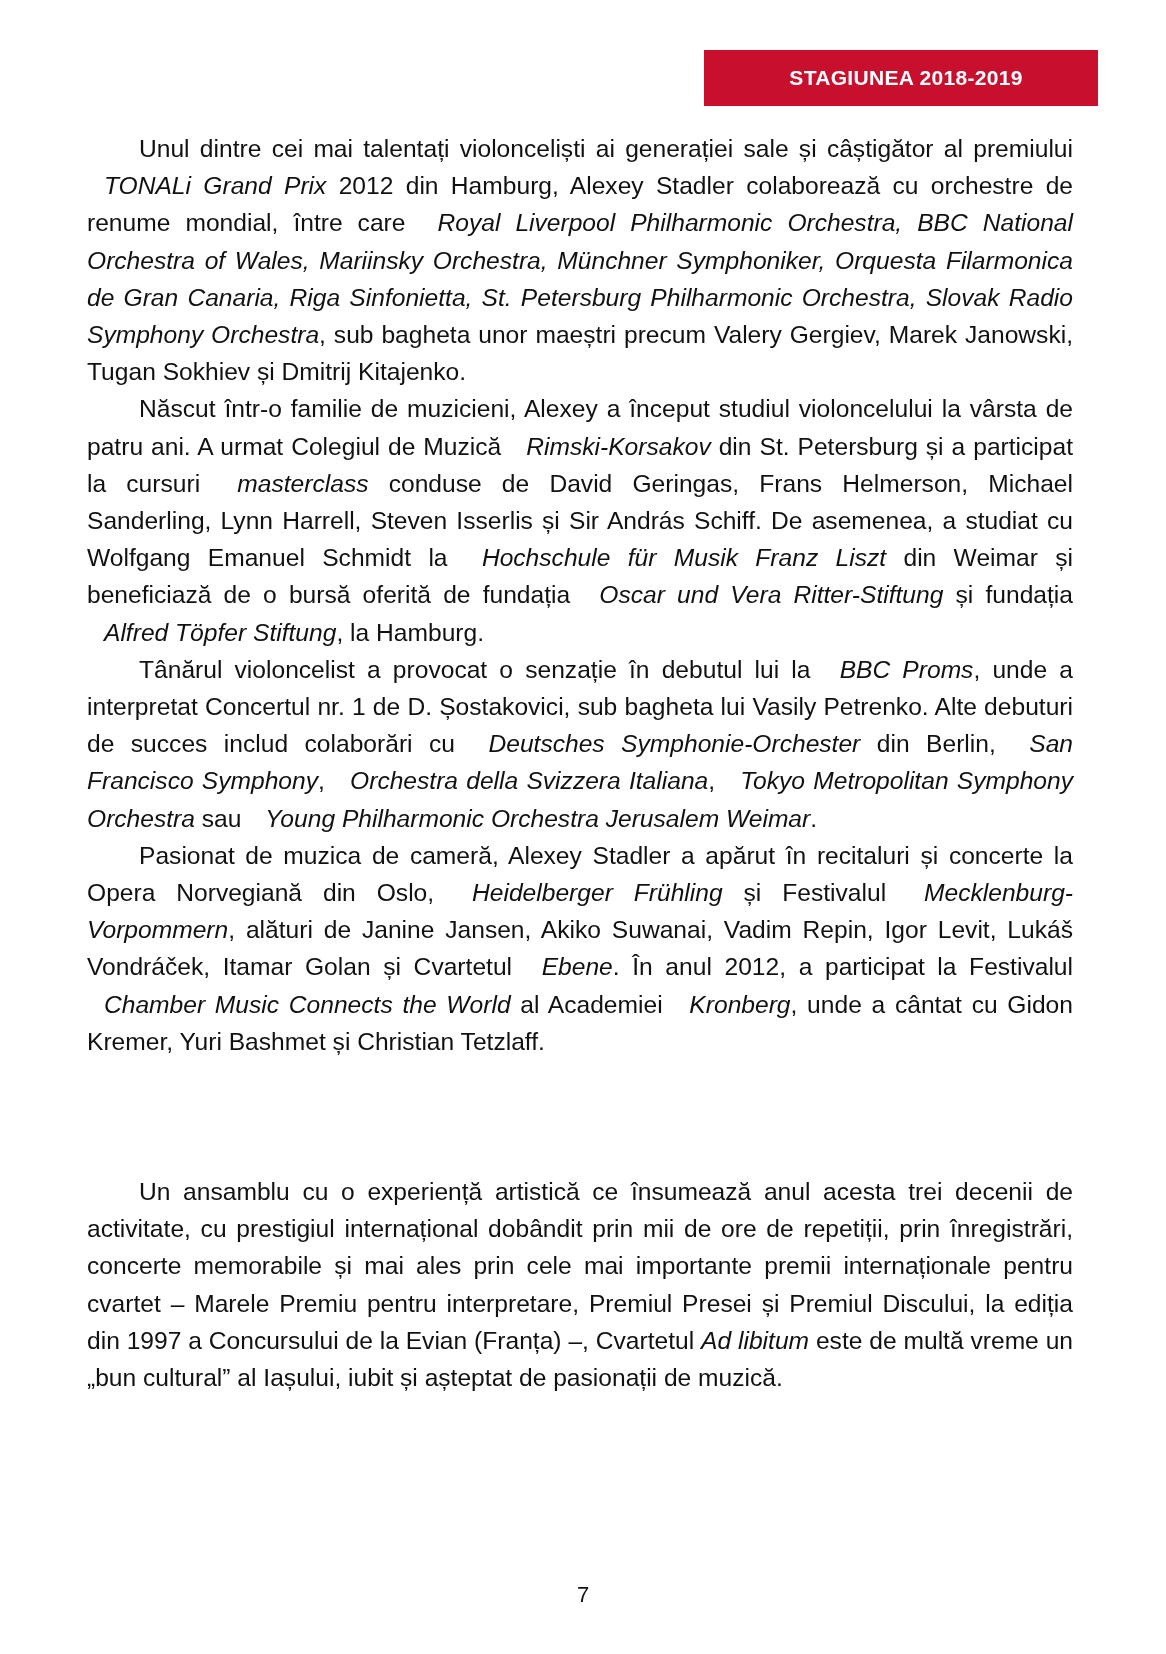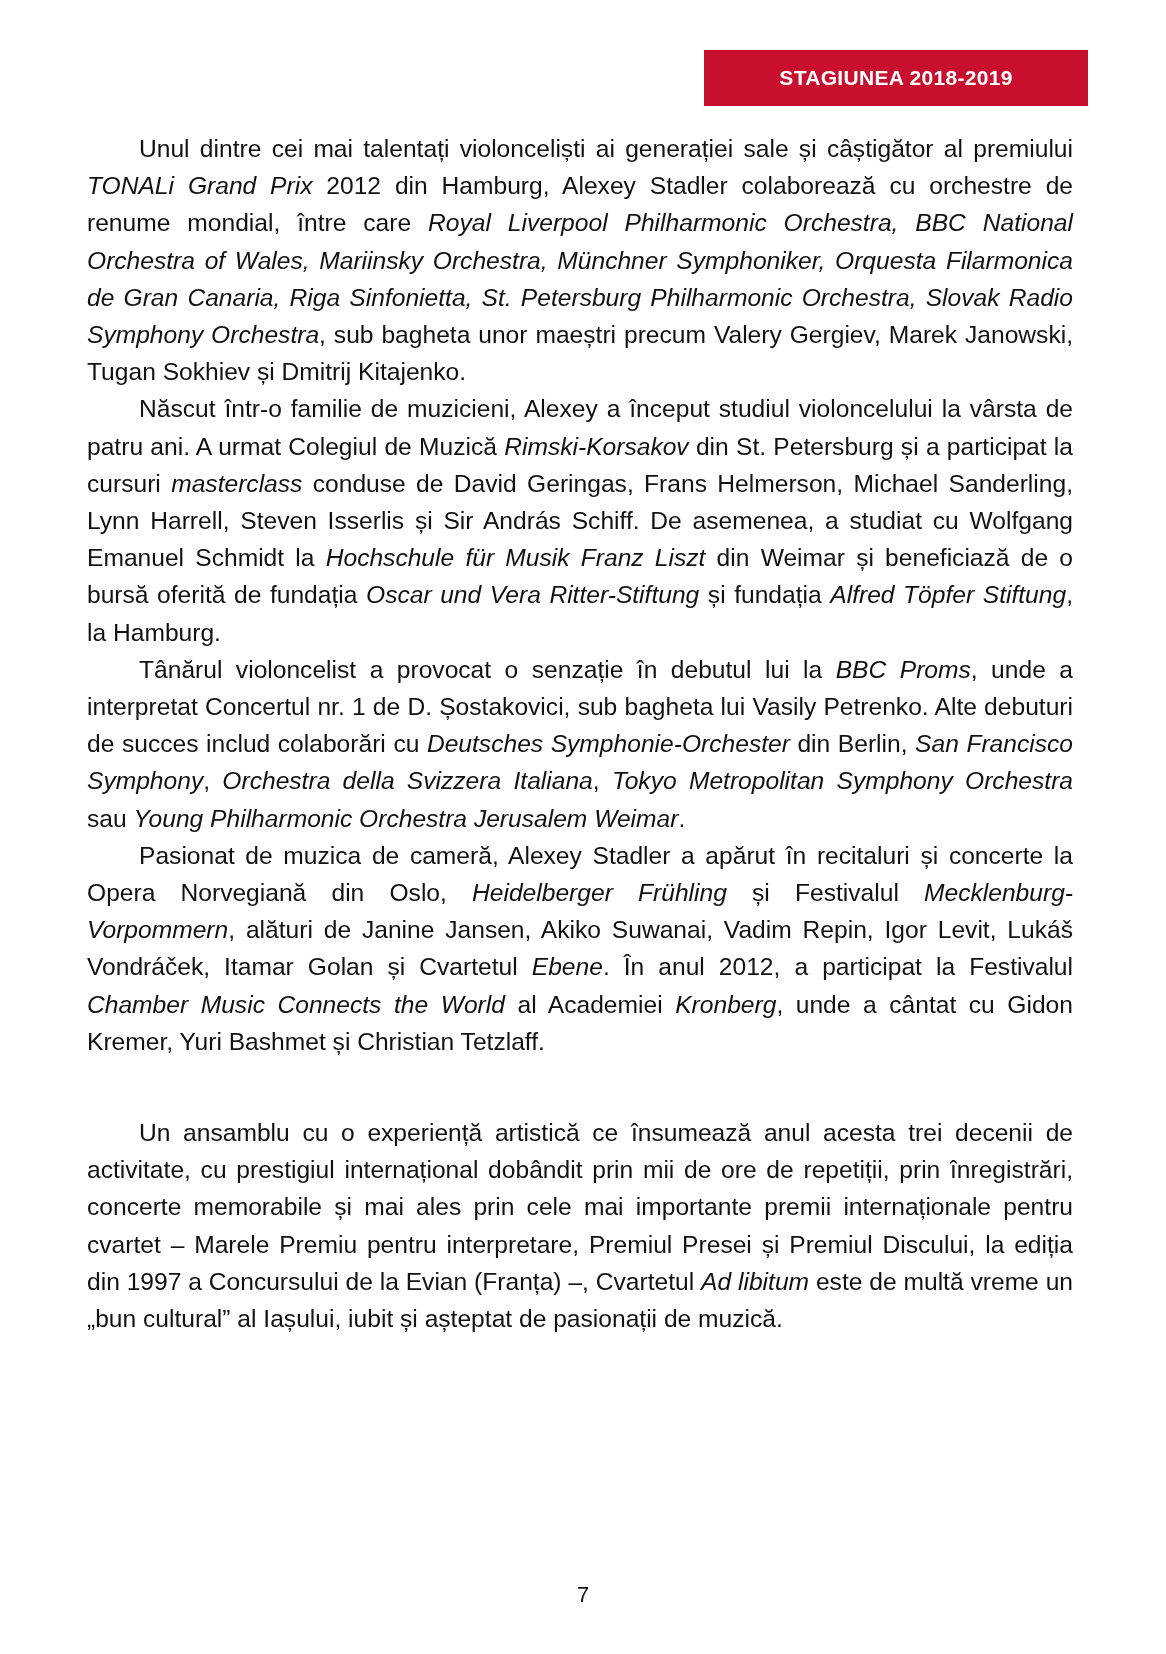--- a/index.html
+++ b/index.html
@@ -5,29 +5,29 @@
   html, body { margin: 0; padding: 0; background: #ffffff; }
   body {
     width: 1166px; height: 1654px; position: relative; overflow: hidden;
     font-family: "Liberation Sans", "DejaVu Sans", sans-serif;
     color: #111111;
   }
   .header-badge {
     position: absolute; left: 704px; top: 50px; width: 384px; height: 56px;
     background: #c8102e; color: #ffffff;
     display: flex; align-items: center; justify-content: center;
-    font-weight: bold; font-size: 21px; letter-spacing: 0.3px;
+    font-weight: bold; font-size: 21px; letter-spacing: 0.3px; padding-left: 10px;
   }
   .content {
     position: absolute; left: 87px; top: 130px; width: 986px;
     font-size: 24.6px; line-height: 37.2px; text-align: justify;
   }
   .content p { margin: 0; text-indent: 52px; }
-  .content p.gap-before { margin-top: 54px; }
-  .content em { font-style: italic; }
+  .content p.gap-before { margin-top: 113px; }
+  .content em { font-style: italic; margin-left: 17px; }
   .content strong { font-weight: normal; }
   .page-number {
     position: absolute; left: 0; width: 1166px; top: 1582px;
     text-align: center; font-size: 22px;
   }
 </style>
 </head>
 <body>
 
 <div class="header-badge">

